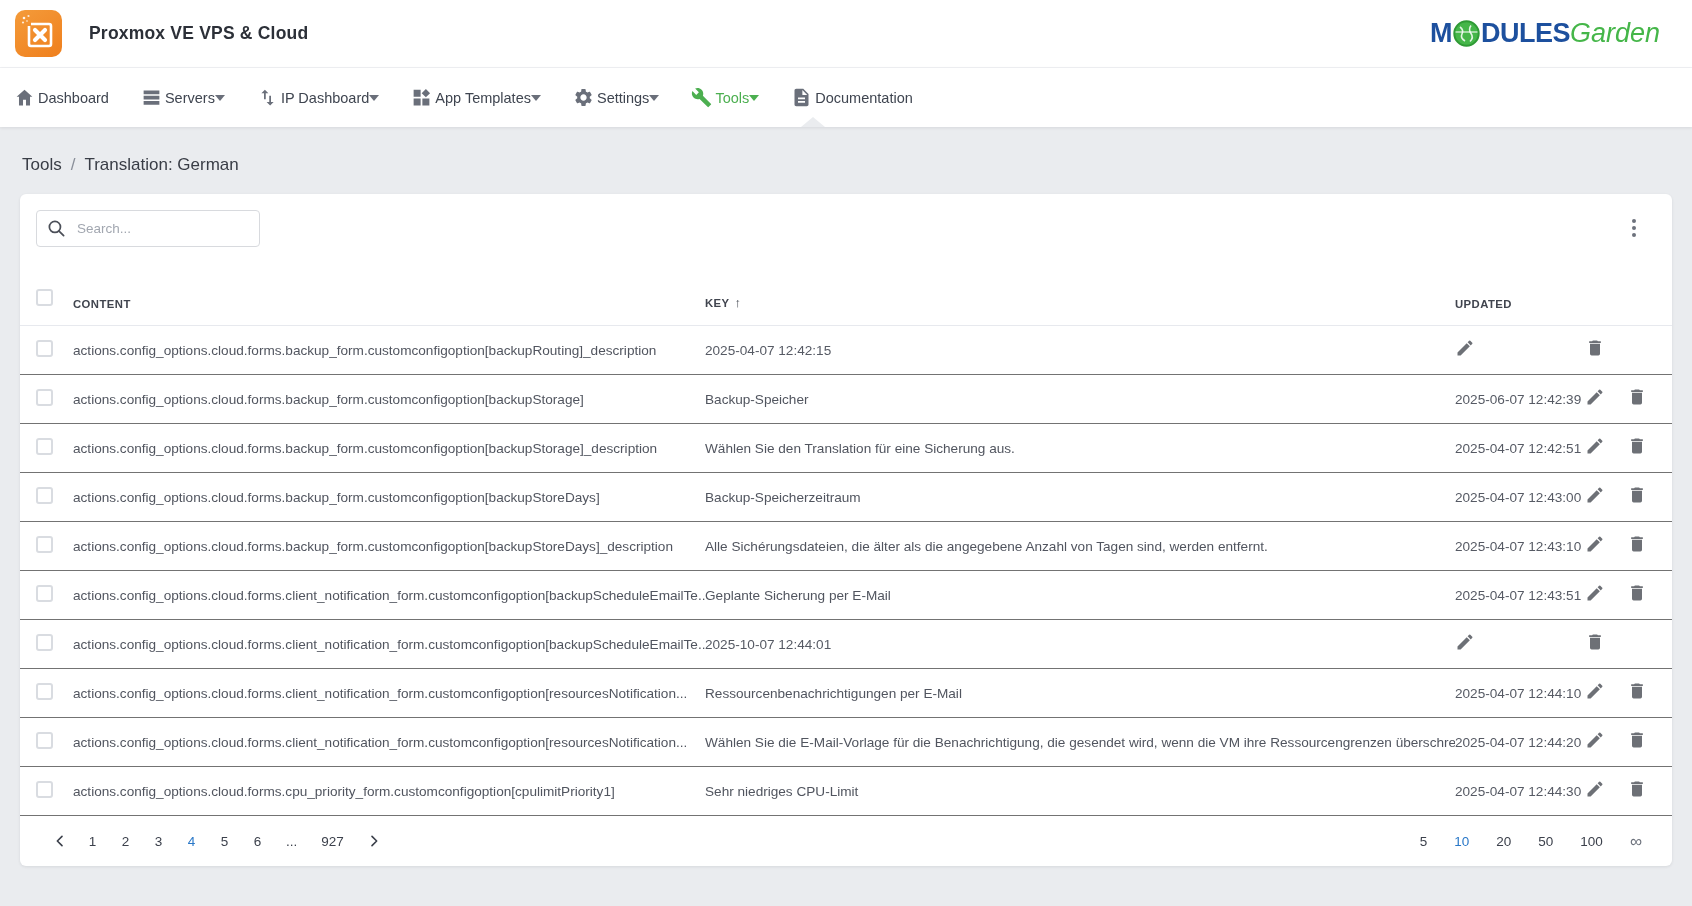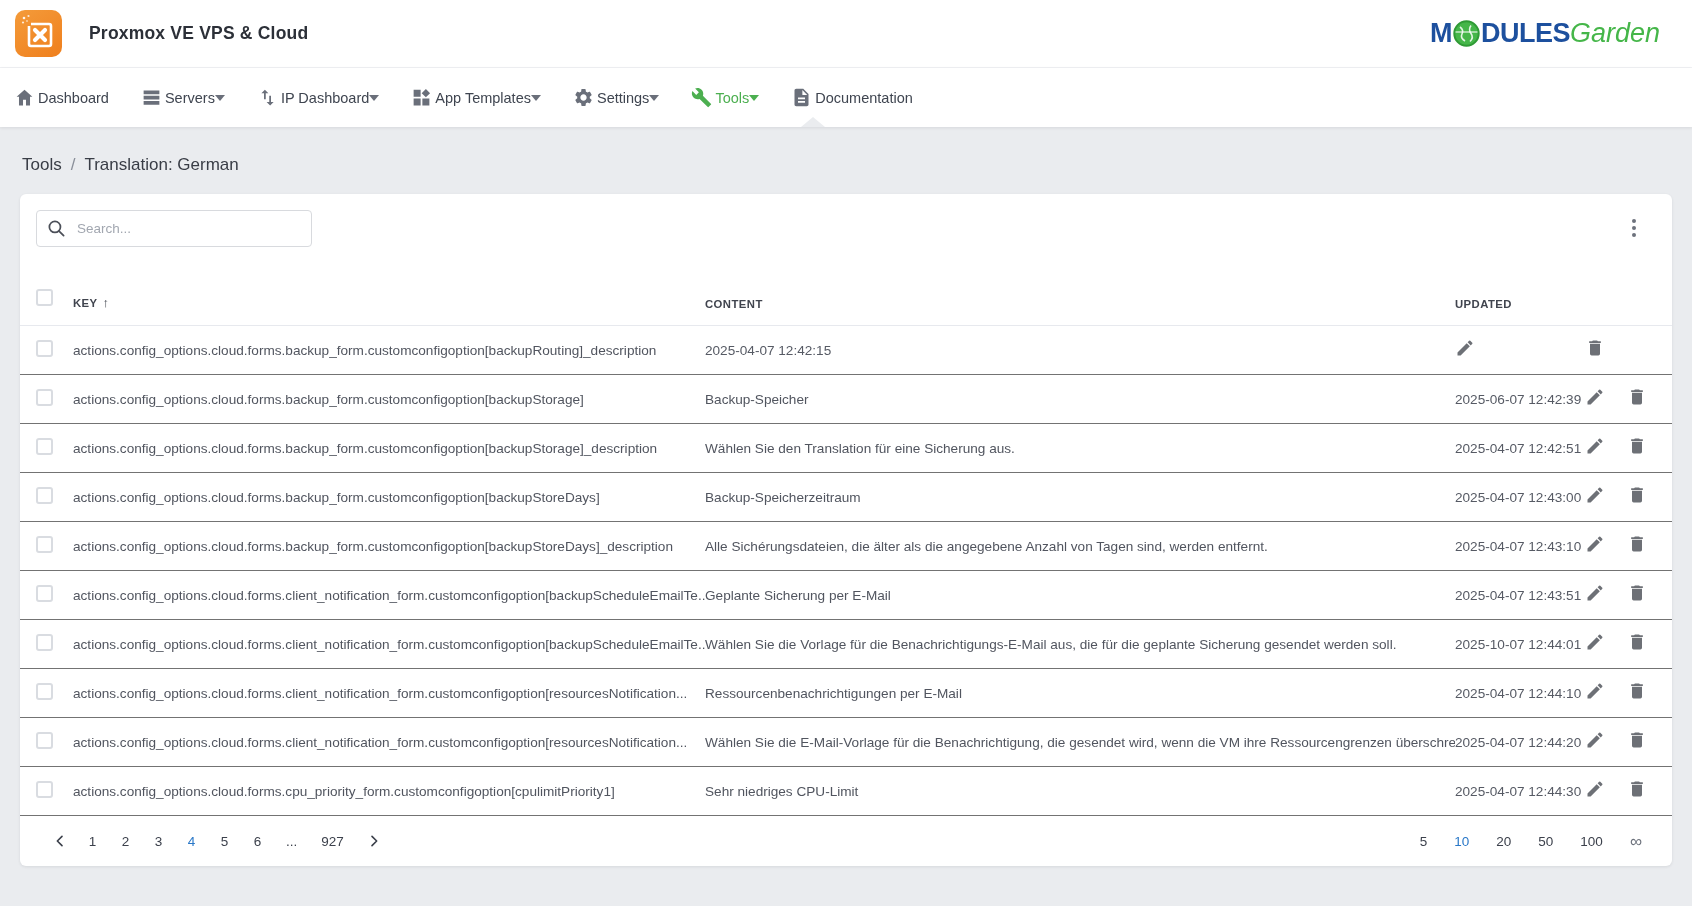--- a/index.html
+++ b/index.html
@@ -48,21 +48,21 @@
   .page { padding: 0 20px; }
   .breadcrumb { padding: 28px 2px 0; font-size: 17px; font-weight: 500; color: #393d46; display: flex; gap: 9px; align-items: baseline; }
   .breadcrumb .sep { color: #8a8f99; font-weight: 400; }
   
   .card {
     margin-top: 19px; background: #fff; border-radius: 6px;
     box-shadow: 0 1px 3px rgba(40,45,60,.10); height: 672px;
     display: flex; flex-direction: column;
   }
   .card-top { display: flex; justify-content: space-between; align-items: center; padding: 16px 30px 0 16px; height: 52px; }
-  .searchbox { position: relative; width: 276px; height: 37px; }
+  .searchbox { position: relative; width: 224px; height: 37px; }
   .searchbox input {
     width: 100%; height: 100%; border: 1px solid #d8dade; border-radius: 4px;
     padding: 0 10px 0 40px; font-size: 13.5px; color: #3f4350; outline: none;
     font-family: inherit; background: #fff;
   }
   .searchbox input::placeholder { color: #a2a7b0; }
   .search-ic { position: absolute; left: 11px; top: 9px; width: 19px; height: 19px; }
   .kebab { display: flex; flex-direction: column; gap: 3px; padding: 4px 6px; cursor: pointer; }
   .kebab i { width: 4px; height: 4px; border-radius: 50%; background: #6d727c; display: block; }
   
@@ -235,27 +235,27 @@
       <div class="kebab">
           <i></i>
           <i></i>
           <i></i>
         </div>
     </div>
 
     <div class="grid-row thead">
       <div class="check-cell"><span class="checkbox"></span></div>
       <div class="h">
+          <span>CONTENT</span>
+        </div>
+      <div class="h">
         <span>KEY</span>
         <span class="arrow">↑</span>
       </div>
       <div class="h">
-          <span>CONTENT</span>
-        </div>
-      <div class="h">
           <span>UPDATED</span>
         </div>
       <div></div>
         <div></div>
     </div>
 
     <div class="tbody">
 
         <div class="grid-row row">
           <div class="check-cell"><span class="checkbox"></span></div>
@@ -354,21 +354,20 @@
           <div><span class="iconbtn">
             <svg viewBox="0 0 24 24">
                 <path d="M6 19a2 2 0 0 0 2 2h8a2 2 0 0 0 2-2V7H6v12zM19 4h-3.5l-1-1h-5l-1 1H5v2h14V4z"></path>
               </svg>
           </span></div>
         </div>
 
         <div class="grid-row row">
           <div class="check-cell"><span class="checkbox"></span></div>
           <div class="cell">actions.config_options.cloud.forms.client_notification_form.customconfigoption[backupScheduleEmailTe...</div>
-          <div class="cell">Wählen Sie die Vorlage für die Benachrichtigungs-E-Mail aus, die für die geplante Sicherung gesendet werden soll.</div>
           <div class="cell updated">2025-10-07 12:44:01</div>
           <div><span class="iconbtn">
             <svg viewBox="0 0 24 24">
                 <path d="M3 17.25V21h3.75L17.81 9.94l-3.75-3.75L3 17.25zm17.71-10.21a1 1 0 0 0 0-1.41l-2.34-2.34a1 1 0 0 0-1.41 0l-1.83 1.83 3.75 3.75 1.83-1.83z"></path>
               </svg>
           </span></div>
           <div><span class="iconbtn">
             <svg viewBox="0 0 24 24">
                 <path d="M6 19a2 2 0 0 0 2 2h8a2 2 0 0 0 2-2V7H6v12zM19 4h-3.5l-1-1h-5l-1 1H5v2h14V4z"></path>
               </svg>

